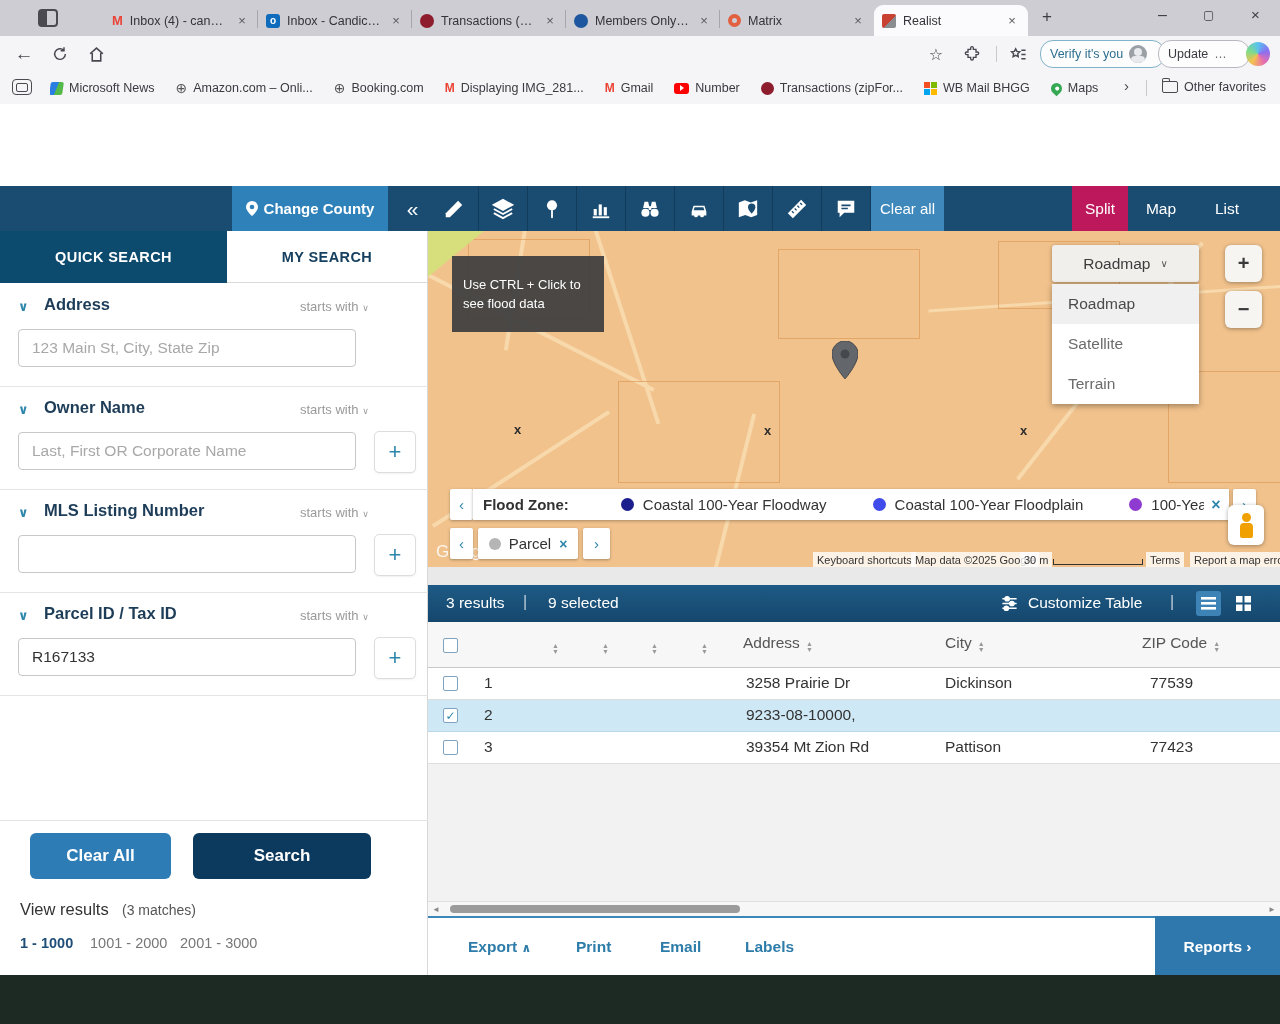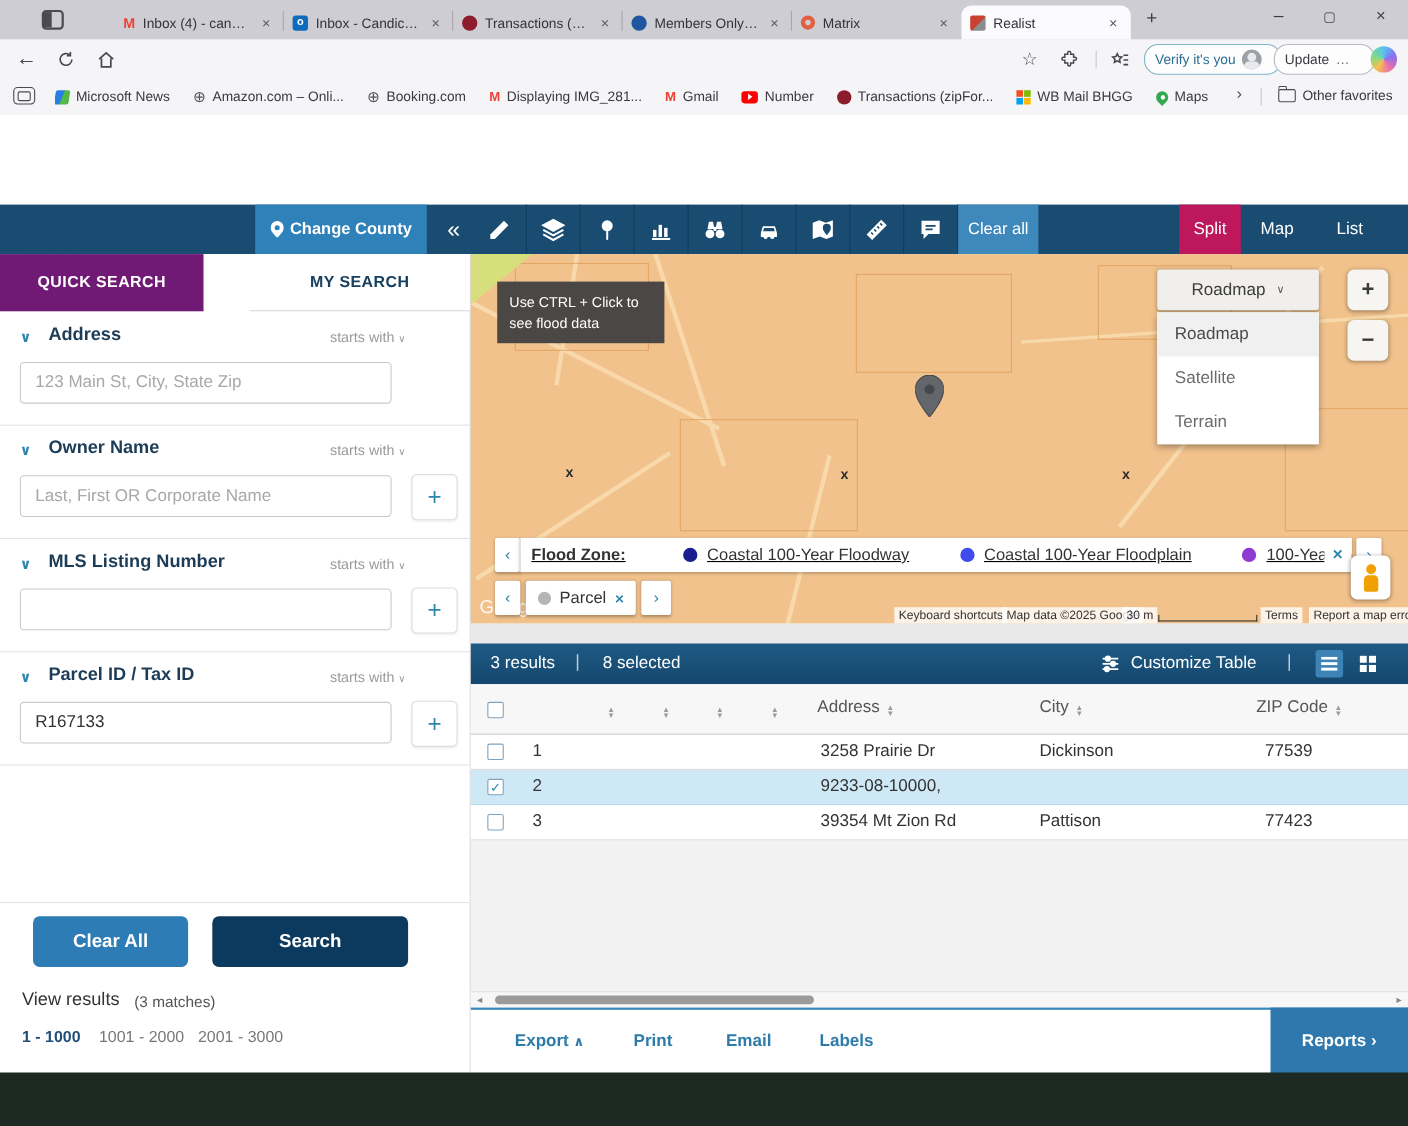--- a/index.html
+++ b/index.html
@@ -336,21 +336,21 @@
         <path d="M7 8h10M7 11.5h7" stroke="#1a4c72" stroke-width="1.8"></path>
       </svg>
     </div>
   <div class="tbseg abs" style="left:871px;width:73px;background:#3e88bc;font-size:15px;">Clear all</div>
   <div class="viewbtn abs" style="left:1072px;width:56px;background:#be185d;">Split</div>
   <div class="viewbtn abs" style="left:1128px;width:66px;">Map</div>
   <div class="viewbtn abs" style="left:1194px;width:66px;">List</div>
 </div>
 
 <div id="panel" class="abs">
-  <div class="ptab abs" style="left:0;width:185px;background:#701a75;color:#fff;">QUICK SEARCH</div>
+  <div class="ptab abs" style="left:0;width:227px;background:#0c4a6e;color:#fff;">QUICK SEARCH</div>
   <div class="ptab abs" style="left:227px;width:200px;background:#fff;color:#16405f;border-bottom:1px solid #d9d9d9;box-sizing:border-box;">MY SEARCH</div>
 
   <span class="chev abs" style="left:18px;top:68px;">∨</span>
   <span class="seclabel abs" style="left:44px;top:64px;">Address</span>
   <span class="startsw abs" style="left:300px;top:68px;"><span>starts with</span> <span style="font-size:9px;">∨</span></span>
   <input class="pinput abs" style="left: 18px; top: 98px;" placeholder="123 Main St, City, State Zip">
   <div class="divline abs" style="top:155px;"></div>
 
   <span class="chev abs" style="left:18px;top:171px;">∨</span>
   <span class="seclabel abs" style="left:44px;top:167px;text-align:center;">Owner Name</span>
@@ -393,21 +393,21 @@
   <div class="road" style="left:680px;top:-20px;width:4px;height:300px;transform:rotate(38deg);"></div>
   <div class="road" style="left:300px;top:180px;width:4px;height:200px;transform:rotate(14deg);"></div>
   <div class="pline" style="left:40px;top:8px;width:120px;height:78px;"></div>
   <div class="pline" style="left:350px;top:18px;width:140px;height:88px;"></div>
   <div class="pline" style="left:570px;top:10px;width:120px;height:66px;"></div>
   <div class="pline" style="left:190px;top:150px;width:160px;height:100px;"></div>
   <div class="pline" style="left:740px;top:140px;width:130px;height:110px;"></div>
 
   <div class="abs" style="left:0;top:0;width:0;height:0;border-top:46px solid #d7df7d;border-right:56px solid transparent;"></div>
 
-  <div class="abs" style="left:24px;top:25px;width:152px;background:rgba(64,64,64,.95);color:#fff;font-size:13px;line-height:19px;padding:9px 11px;box-sizing:border-box;">
+  <div class="abs" style="left:24px;top:25px;width:152px;background:rgba(64,64,64,.95);color:#fff;font-size:13px;line-height:19px;padding:19px 11px;box-sizing:border-box;">
     <span>Use CTRL + Click to</span><br><span>see flood data</span>
   </div>
 
   <span class="xmark" style="left:86px;top:191px;">x</span>
   <span class="xmark" style="left:336px;top:192px;">x</span>
   <span class="xmark" style="left:592px;top:192px;">x</span>
 
   <svg class="abs" style="left:404px;top:110px;" width="26" height="38" viewBox="0 0 26 38">
     <path d="M13 0C5.8 0 0 5.8 0 13c0 9.8 13 25 13 25s13-15.2 13-25C26 5.8 20.2 0 13 0z" fill="#63666a" stroke="#45484c" stroke-width="1"></path>
     <circle cx="13" cy="13" r="4.5" fill="#45484c"></circle>
@@ -420,21 +420,21 @@
   <div id="mtdrop" class="abs">
     <div class="mtopt" style="background:#f0f0f0;color:#4a4a4a;">Roadmap</div>
     <div class="mtopt">Satellite</div>
     <div class="mtopt">Terrain</div>
   </div>
 
   <div class="mapbtn abs" style="left:797px;top:14px;width:37px;height:37px;">+</div>
   <div class="mapbtn abs" style="left:797px;top:60px;width:37px;height:37px;">−</div>
 
   <div class="navarrow" style="left:22px;top:258px;">‹</div>
-  <div class="legendbar" style="left:45px;top:258px;width:756px;height:31px;overflow:hidden;text-decoration:underline;">
+  <div class="legendbar" style="left:45px;top:258px;width:756px;height:31px;overflow:hidden;">
     <span style="font-size:15px;font-weight:bold;color:#333;margin-left:10px;white-space:nowrap;">Flood Zone:</span>
     <span class="ldot" style="margin-left:52px;background:#1b1f8e;flex:none;"></span>
     <span style="font-size:15px;color:#333;margin-left:9px;white-space:nowrap;">Coastal 100-Year Floodway</span>
     <span class="ldot" style="margin-left:46px;background:#3f4bea;flex:none;"></span>
     <span style="font-size:15px;color:#333;margin-left:9px;white-space:nowrap;">Coastal 100-Year Floodplain</span>
     <span class="ldot" style="margin-left:46px;background:#8f3ad1;flex:none;"></span>
     <span style="font-size:15px;color:#333;margin-left:9px;white-space:nowrap;">100-Year Flood</span>
   </div>
   <span class="abs" style="left:776px;top:262px;font-size:16px;font-weight:bold;color:#2e86ab;background:#fff;width:24px;height:24px;display:flex;align-items:center;justify-content:center;">×</span>
   <div class="navarrow" style="left:805px;top:258px;">›</div>
@@ -460,21 +460,21 @@
   <span class="abs" style="left:625px;top:328px;width:88px;height:5px;border:1px solid #333;border-top:none;background:transparent;"></span>
   <span class="attrchip" style="left:718px;">Terms</span>
   <span class="attrchip" style="left:762px;">Report a map error</span>
 </div>
 
 <div id="results" class="abs">
   <div class="abs" style="left:0;top:0;width:852px;height:18px;background:#e9e9e9;"></div>
   <div id="rheader" class="abs">
     <span class="abs" style="left:18px;top:9px;font-size:15.5px;">3 results</span>
     <span class="abs" style="left:95px;top:8px;opacity:.7;">|</span>
-    <span class="abs" style="left:120px;top:9px;font-size:15.5px;">8 selected</span>
+    <span class="abs" style="left:120px;top:9px;font-size:15.5px;">9 selected</span>
     <span class="abs" style="left:572px;top:9px;">
       <svg width="19" height="19" viewBox="0 0 24 24" fill="none" stroke="#fff" stroke-width="2">
           <path d="M3 6h18M3 12h18M3 18h18"></path>
           <circle cx="9" cy="6" r="2.6" fill="#fff"></circle>
           <circle cx="15" cy="12" r="2.6" fill="#fff"></circle>
           <circle cx="8" cy="18" r="2.6" fill="#fff"></circle>
         </svg>
     </span>
     <span class="abs" style="left:600px;top:9px;font-size:15.5px;">Customize Table</span>
     <span class="abs" style="left:742px;top:8px;opacity:.7;">|</span>

